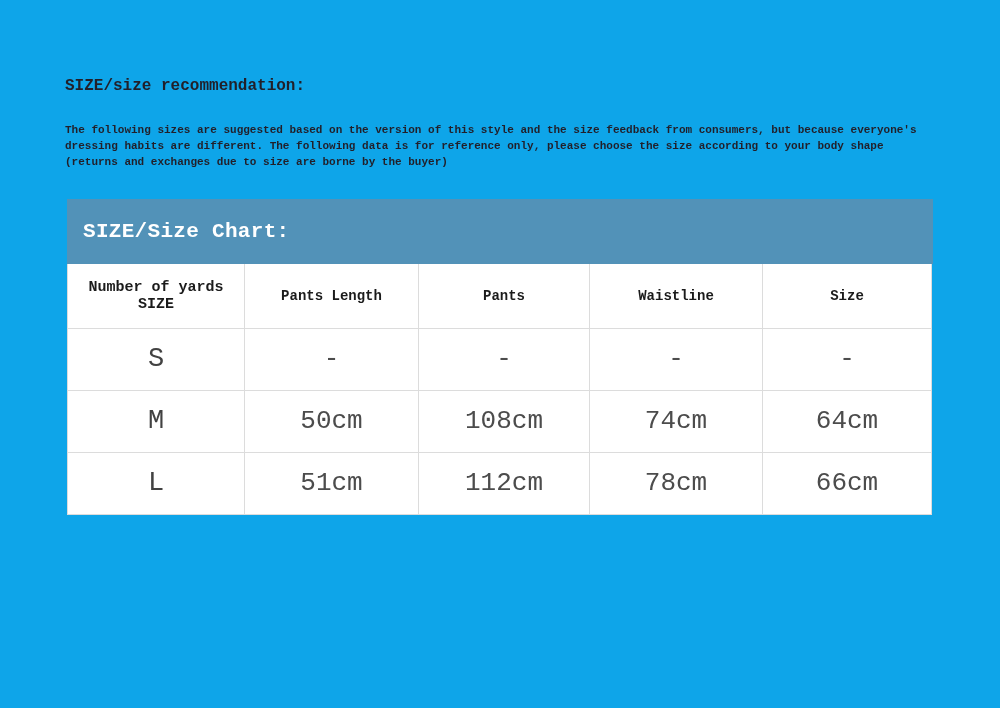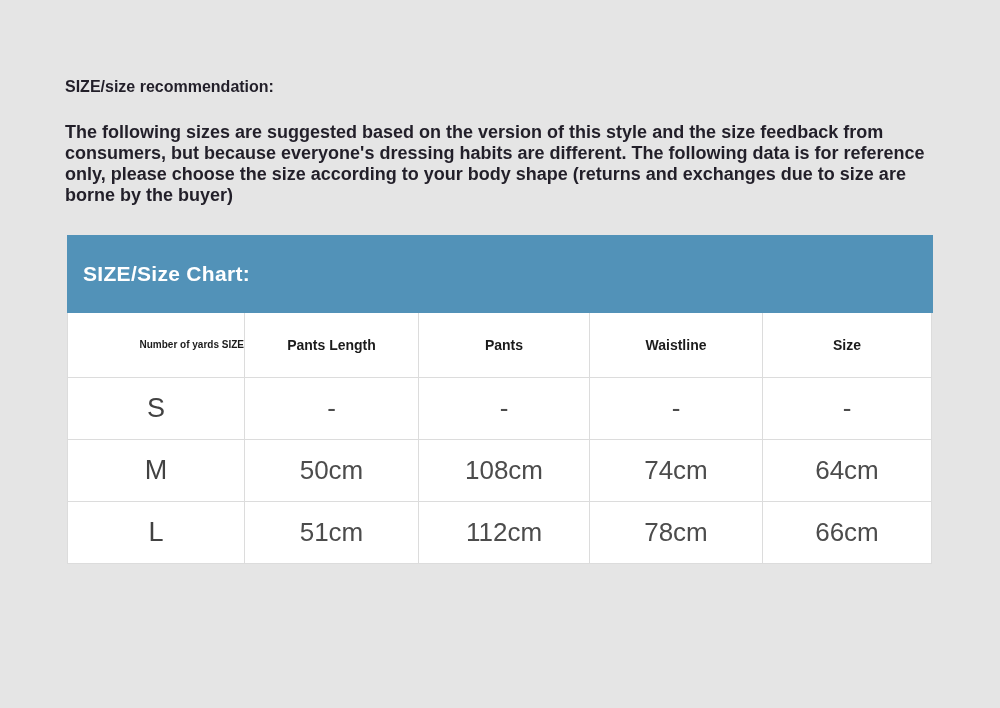--- a/index.html
+++ b/index.html
@@ -1,42 +1,42 @@
 <!DOCTYPE html>
 <html><head>
 <meta charset="utf-8">
 <style>
   html, body { margin: 0; padding: 0; background: #ffffff; }
   .page {
     position: relative;
     width: 1000px;
     height: 708px;
-    background: #e5e5e5;
-    font-family: Liberation Sans, sans-serif;
+    background: #0ea5e9;
+    font-family: Liberation Mono, monospace;
     overflow: hidden;
   }
   .heading {
     margin: 0;
     padding: 78px 67px 0 65px;
     font-size: 16px;
     line-height: 17px;
     font-weight: bold;
     color: #221f29;
   }
   .intro {
     margin: 27px 66px 12px 65px;
-    font-size: 18px;
-    line-height: 21px;
+    font-size: 11px;
+    line-height: 16px;
     font-weight: bold;
     color: #221f29;
   }
   .banner {
     box-sizing: border-box;
     margin: 29px 67px 0 67px;
-    height: 78px;
+    height: 65px;
     background: #5292b8;
     display: flex;
     align-items: center;
     padding-left: 16px;
   }
   .banner-title {
     color: #ffffff;
     font-size: 21px;
     font-weight: bold;
     letter-spacing: 0.3px;
@@ -56,24 +56,23 @@
   }
   .size-table thead th { border-top: none; }
   .size-table thead tr { height: 64px; }
   .size-table tbody tr { height: 62px; }
   th.col-head {
     font-size: 14px;
     font-weight: bold;
     color: #1b1b1b;
   }
   th.col-head-size {
-    font-size: 10px;
+    font-size: 15px;
     font-weight: bold;
     color: #1b1b1b;
-    text-align: right;
   }
   td.cell-size {
     font-size: 27px;
     font-weight: normal;
     color: #424242;
   }
   td.cell-val {
     font-size: 26px;
     font-weight: normal;
     color: #4c4c4c;

